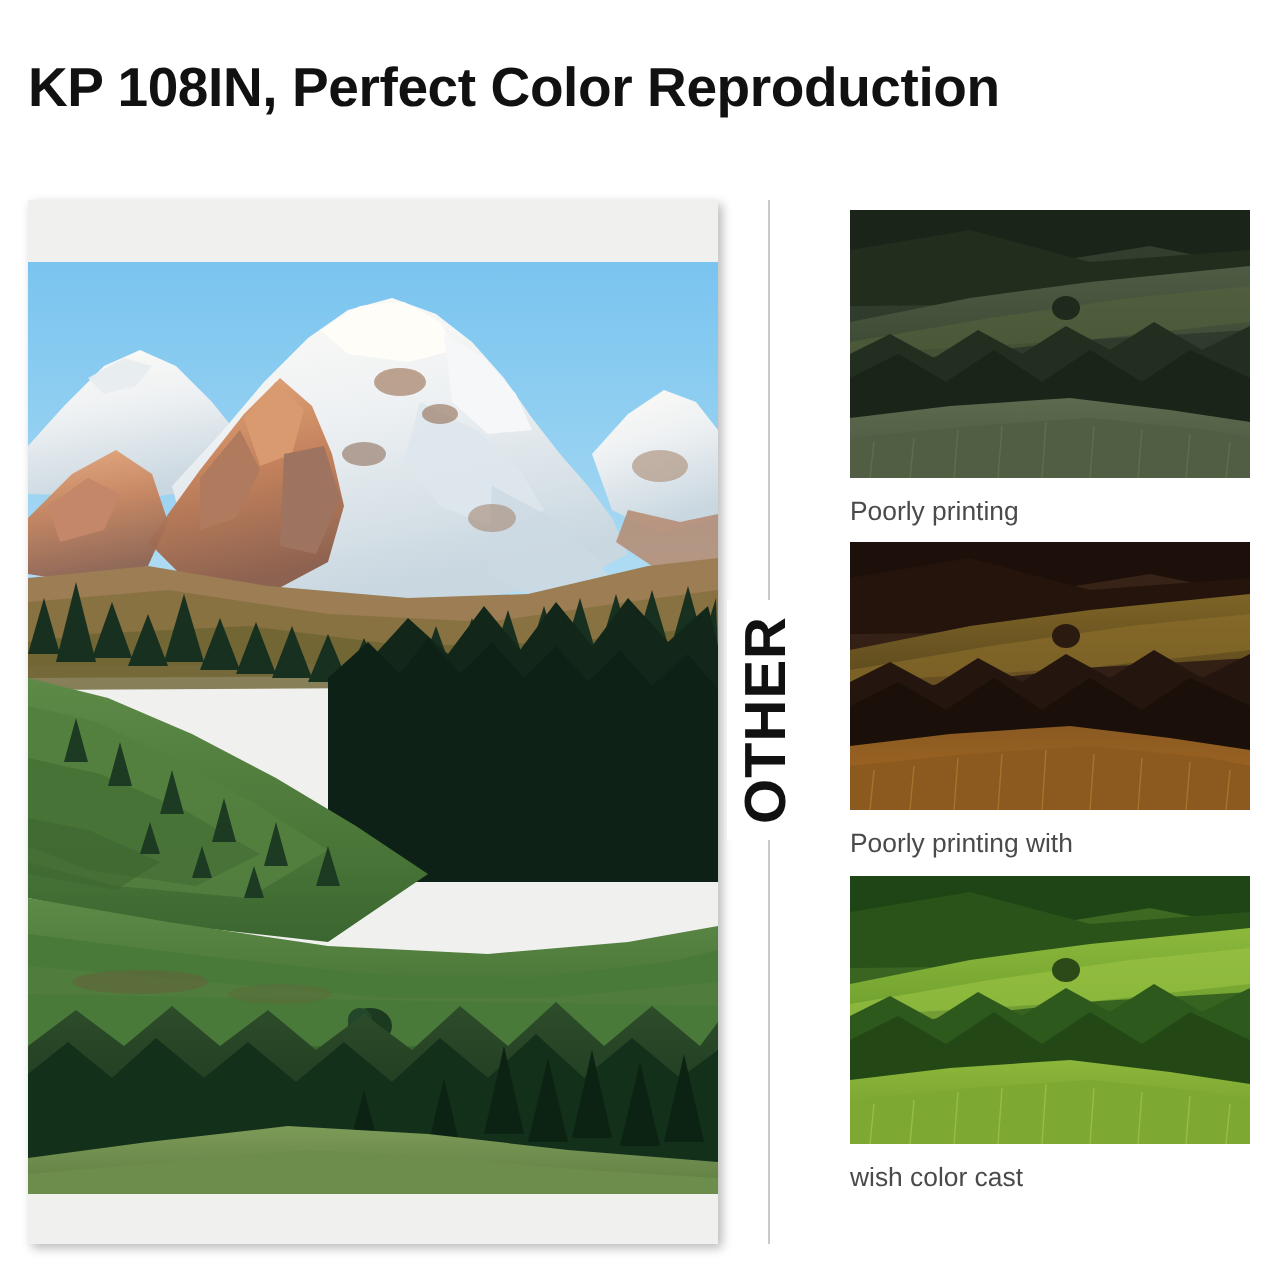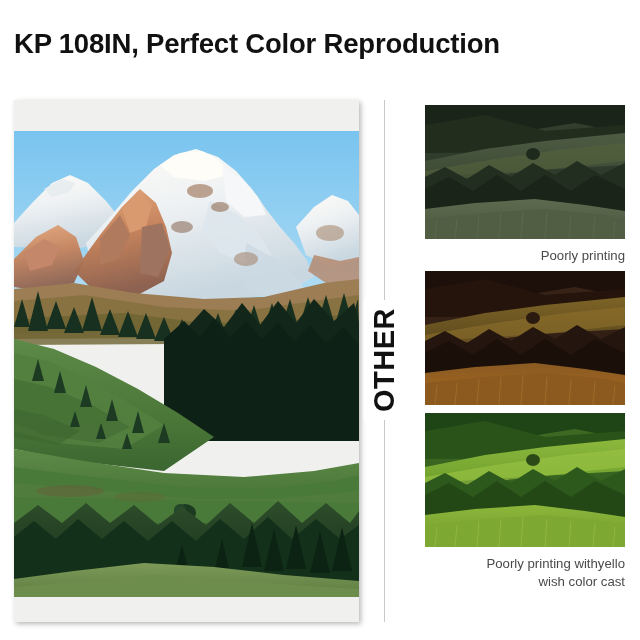--- a/index.html
+++ b/index.html
@@ -57,21 +57,21 @@
   }
   .thumb-block{margin-bottom:7px;}
   .thumb{
     width:200px;height:134px;
     overflow:hidden;
     display:block;
   }
   .thumb svg{display:block;width:100%;height:100%;}
   .thumb-caption{
     margin-top:8px;
-    text-align:right;
+    text-align:left;
     font-size:13.2px;
     color:#4a4a4a;
     line-height:1.32;
   }
   .thumb-caption .l2{display:block;}
 </style>
 </head>
 <body>
 
 <div id="page">
@@ -316,20 +316,21 @@
             <path d="M74,134 L76,106"></path>
               <path d="M96,134 L98,104"></path>
               <path d="M120,134 L122,106"></path>
             <path d="M144,134 L146,108"></path>
               <path d="M168,134 L170,110"></path>
               <path d="M188,134 L190,114"></path>
           </g>
         </svg>
       </div>
       <div class="thumb-caption">
+        <span>Poorly printing with</span>
       </div>
     </div>
 
     <div class="thumb-block">
       <div class="thumb">
         <svg viewBox="0 0 200 134" preserveAspectRatio="none" xmlns="http://www.w3.org/2000/svg">
           <defs>
             <linearGradient id="t3bg" x1="0" y1="0" x2="0" y2="1">
               <stop offset="0%" stop-color="#3f6b24"></stop>
               <stop offset="100%" stop-color="#2f5a1c"></stop>
@@ -365,19 +366,18 @@
             <path d="M74,134 L76,106"></path>
               <path d="M96,134 L98,104"></path>
               <path d="M120,134 L122,106"></path>
             <path d="M144,134 L146,108"></path>
               <path d="M168,134 L170,110"></path>
               <path d="M188,134 L190,114"></path>
           </g>
         </svg>
       </div>
       <div class="thumb-caption">
-        <span>Poorly printing withyello</span>
         <span class="l2">wish color cast</span>
       </div>
     </div>
 
   </div>
 </div>
 
 </body></html>

